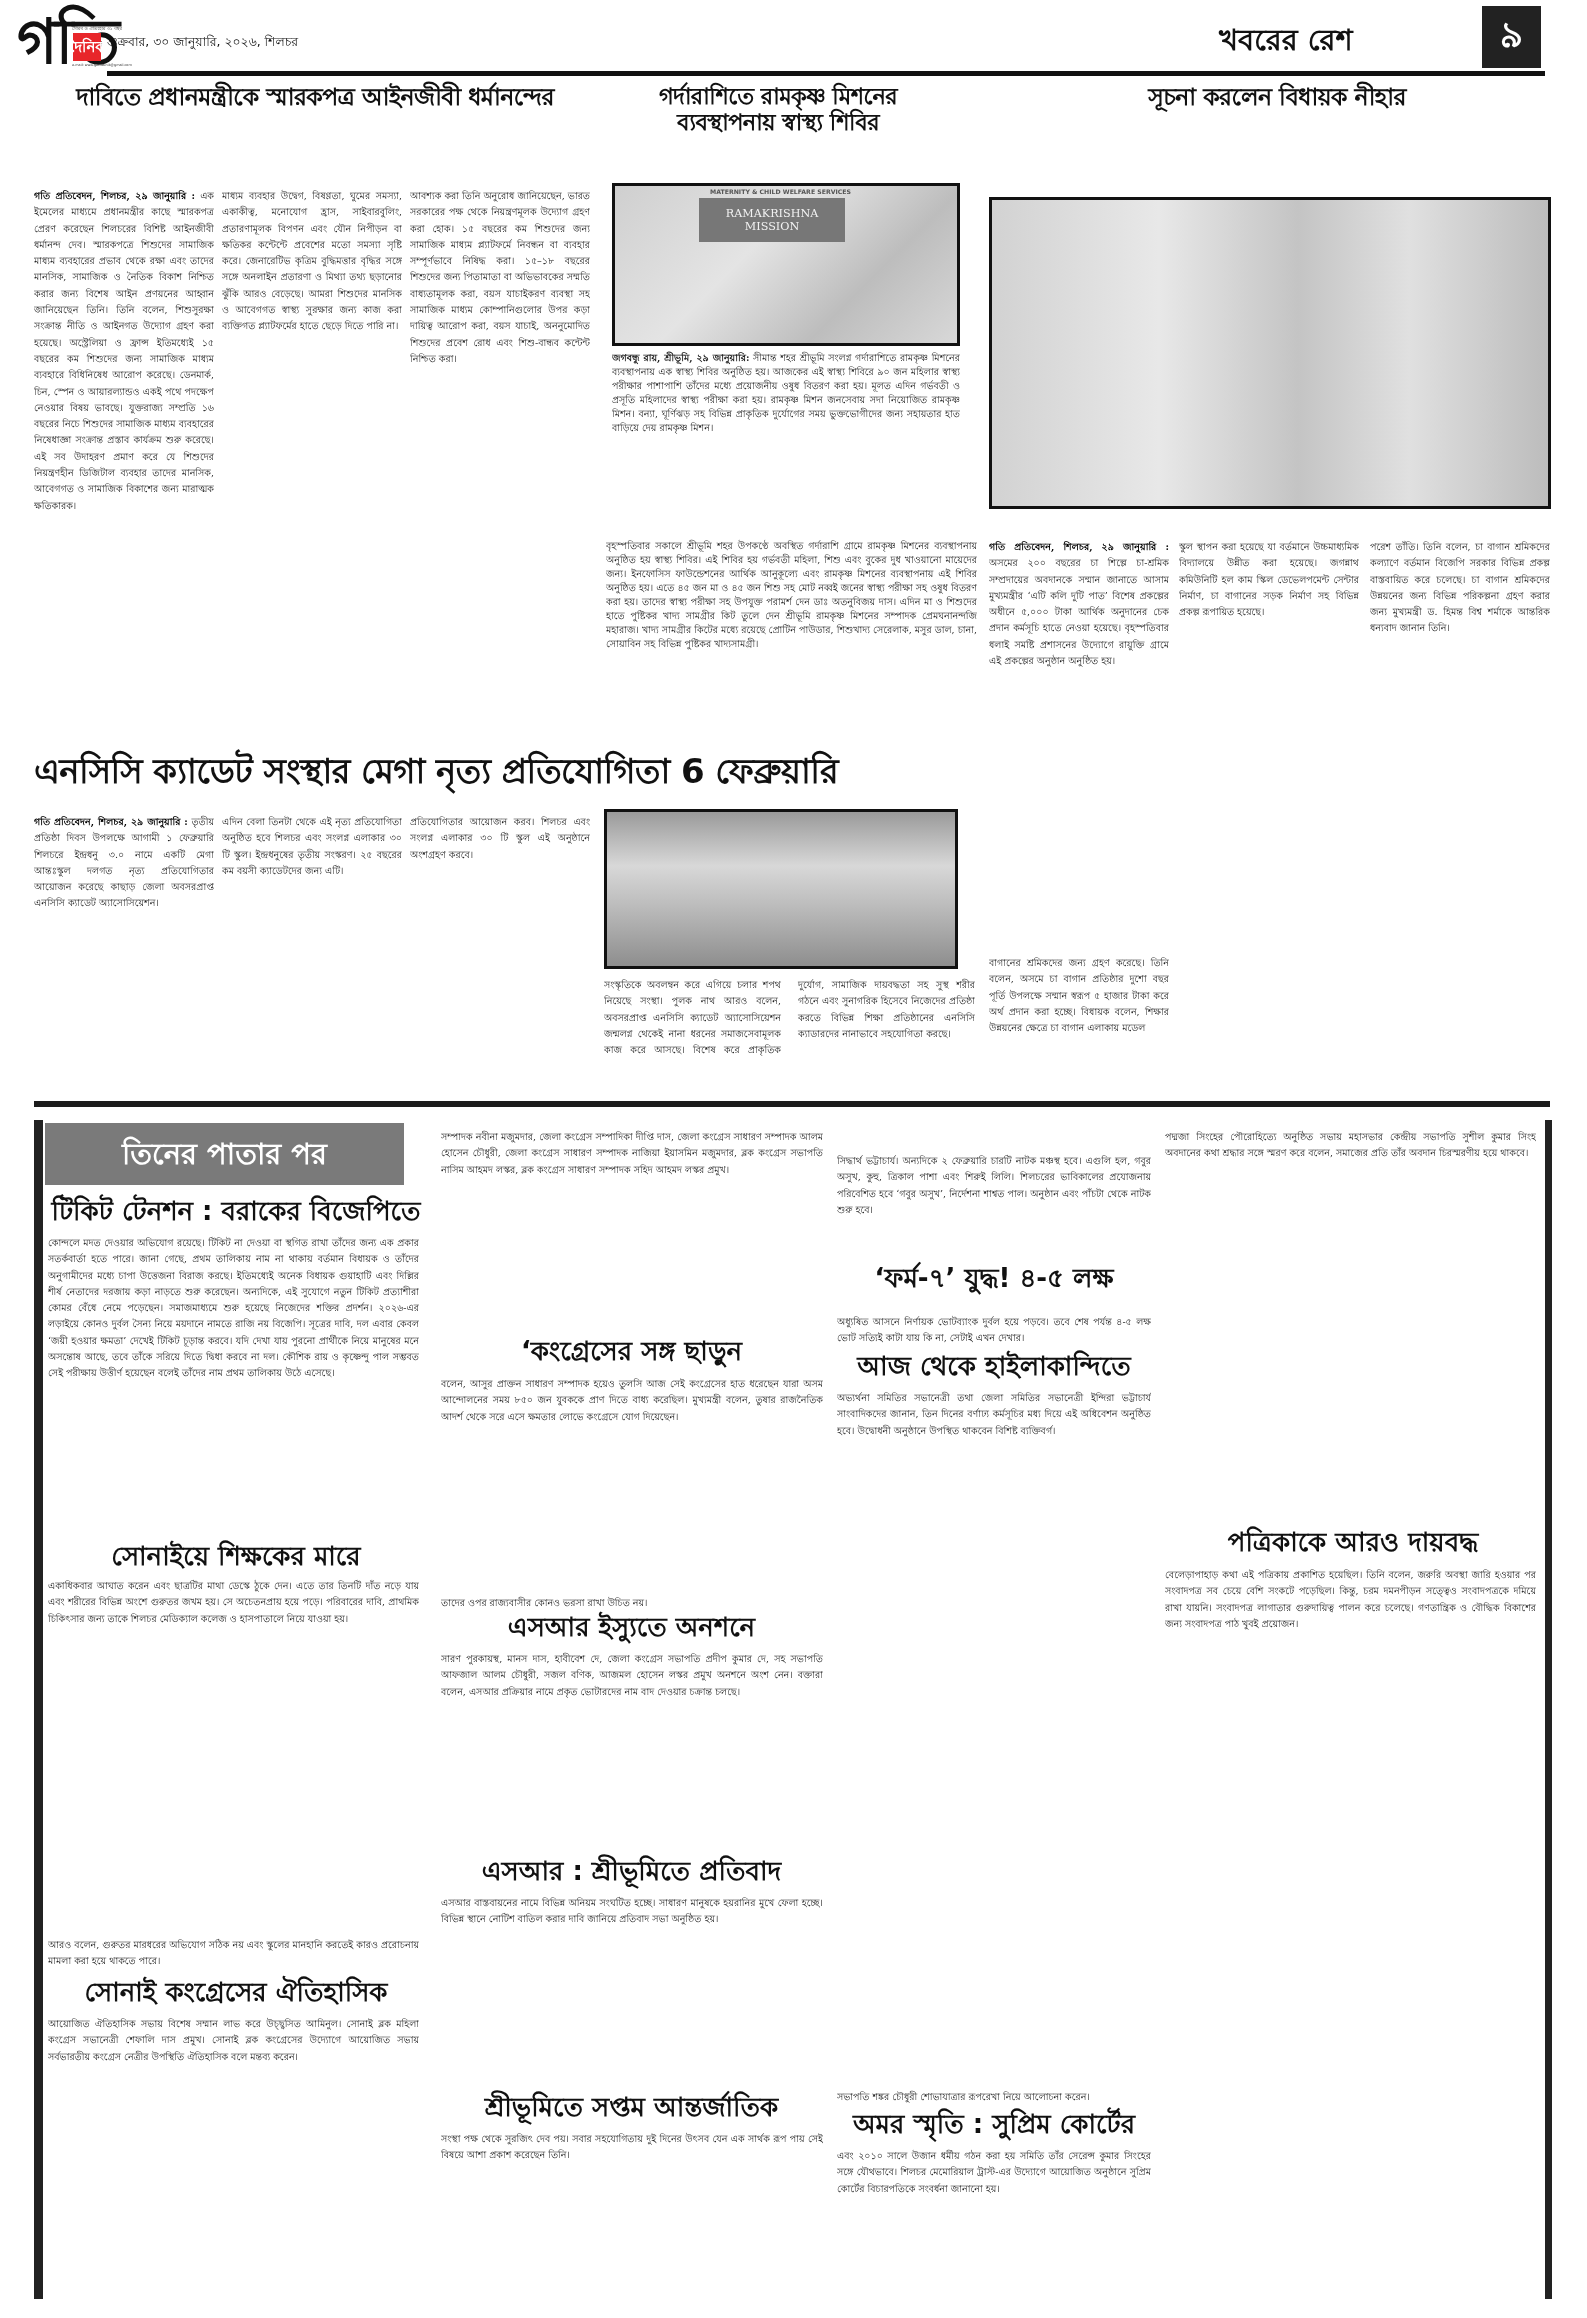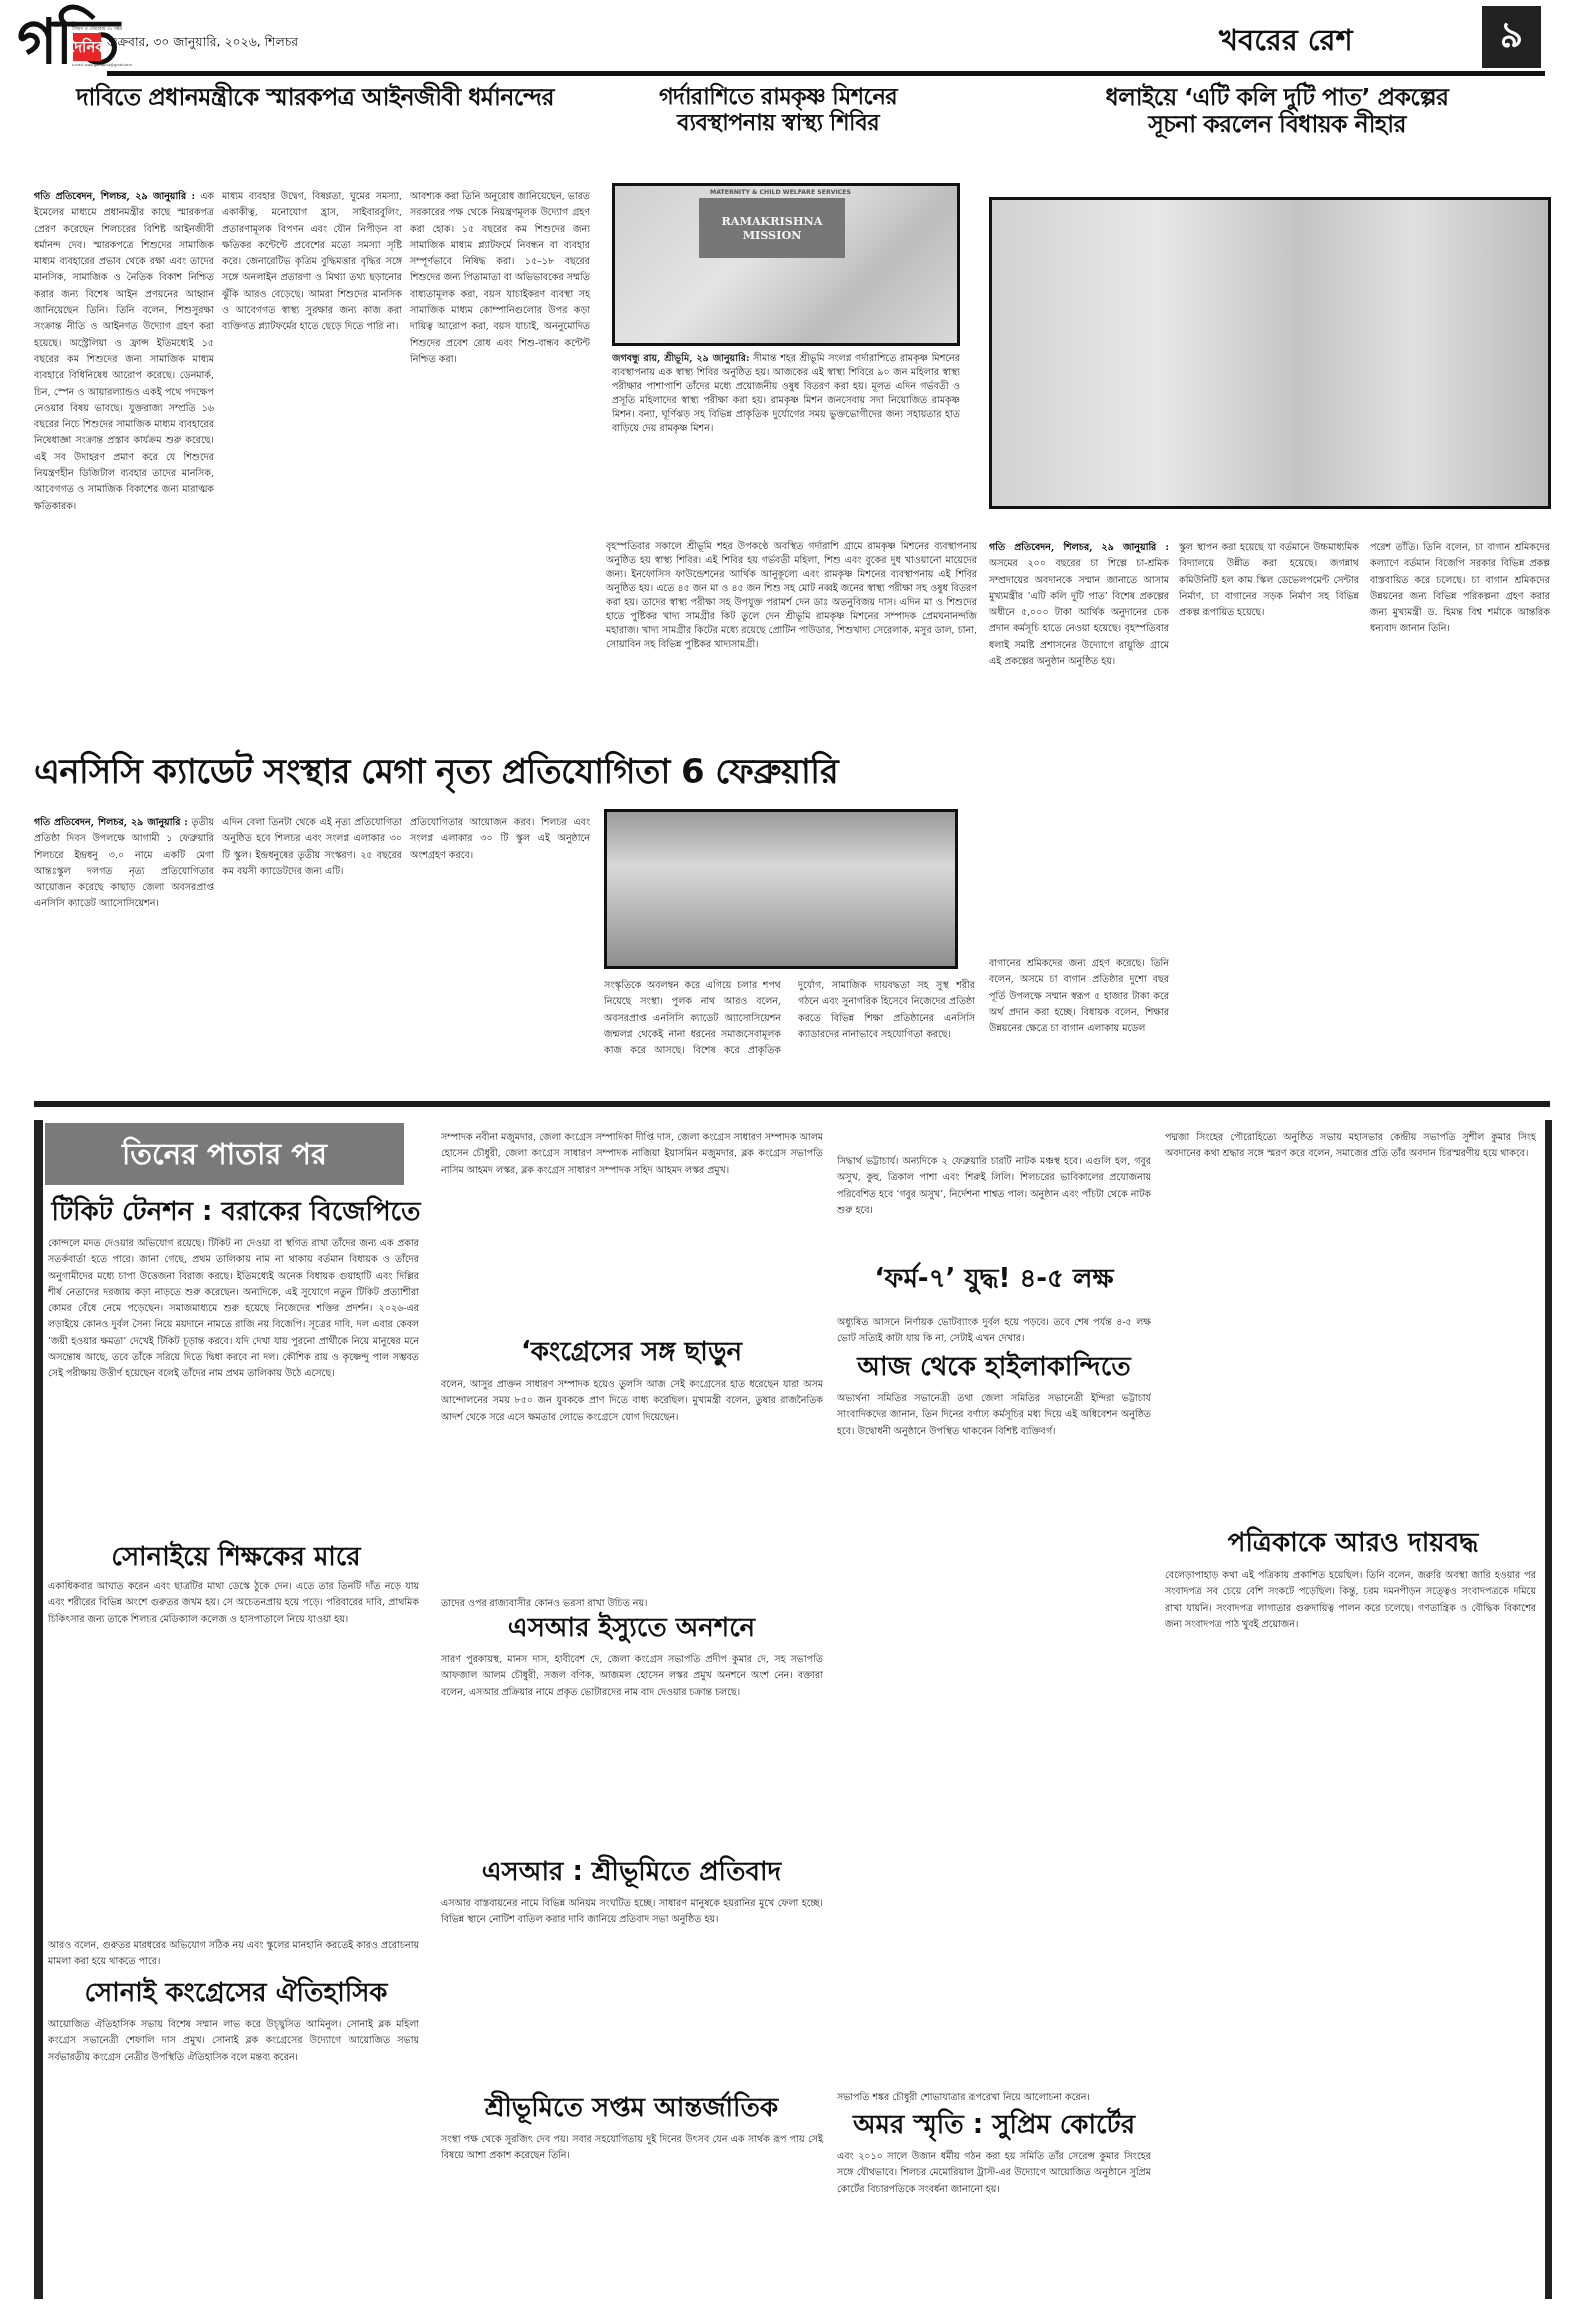--- a/index.html
+++ b/index.html
@@ -12,21 +12,21 @@
   .logo-email { left: 72px; top: 63px; font-size: 3.4px; color: #333; font-family: "DejaVu Sans", sans-serif; white-space:nowrap; }
   .dateline { left: 107px; top: 33px; font-size: 12.4px; font-family: "DejaVu Sans", sans-serif; color:#111; }
   .section-name { left: 1219px; top: 17px; font-size: 29px; font-weight: bold; font-family: "DejaVu Sans", sans-serif; }
   .page-num { left: 1482px; top: 5.6px; width: 59px; height: 62px; background: #222; color: #fff; font-size: 36px; font-weight: bold; font-family: "DejaVu Sans", sans-serif; display:flex; align-items:center; justify-content:center; }
   .mast-rule { left: 107px; top: 71px; width: 1438px; height: 4.5px; background: #111; }
 
   .headline { font-family: "DejaVu Sans", sans-serif; font-weight: bold; color: #111; line-height: 1.15; text-align: center; letter-spacing: -0.6px; }
   .body-col { font-size: 9.5px; line-height: 16.3px; text-align: justify; color: #222; overflow: hidden; }
   .body-col b { font-weight: bold; color:#000; }
   .photo { background: linear-gradient(135deg, #cfcfcf 0%, #e4e4e4 40%, #bdbdbd 70%, #d8d8d8 100%); border: 3.4px solid #111; overflow: hidden; }
-  .photo-banner { background: #8a8a8a; color:#f2f2f2; font-family:"DejaVu Serif", serif; font-weight:bold; font-size: 17px; text-align:center; padding:16px; position:absolute; }
+  .photo-banner { background: #8a8a8a; color:#f2f2f2; font-family:"DejaVu Serif", serif; font-weight:normal; font-size: 17px; text-align:center; padding:9px; position:absolute; }
   .caption { font-size: 9.5px; line-height: 14px; text-align: justify; color:#222; }
   .hrule-thick { background: #1c1c1c; height: 5.6px; }
   .grey-banner { background: #7a7a7a; color: #fff; font-family: "DejaVu Sans", sans-serif; font-weight: bold; font-size: 29px; text-align: center; line-height: 62px; }
   .sub-head { font-family: "DejaVu Sans", sans-serif; font-weight:bold; font-size: 26px; text-align:center; color:#111; line-height: 1.2; }
   .fig-placeholder { position:absolute; color:#555; font-size:7.9px; font-family:"DejaVu Sans", sans-serif; }
 </style>
 </head>
 <body>
 
 <div class="abs logo-gati">গতি</div>
@@ -62,21 +62,20 @@
 </div>
 <div class="abs caption" style="left:612px;top:351px;width:348px;height:185px;overflow:hidden;">
   <b>জগবন্ধু রায়, শ্রীভূমি, ২৯ জানুয়ারি:</b>
   <span>সীমান্ত শহর শ্রীভূমি সংলগ্ন গর্দারাশিতে রামকৃষ্ণ মিশনের ব্যবস্থাপনায় এক স্বাস্থ্য শিবির অনুষ্ঠিত হয়। আজকের এই স্বাস্থ্য শিবিরে ৯০ জন মহিলার স্বাস্থ্য পরীক্ষার পাশাপাশি তাঁদের মধ্যে প্রয়োজনীয় ওষুধ বিতরণ করা হয়। মূলত এদিন গর্ভবতী ও প্রসূতি মহিলাদের স্বাস্থ্য পরীক্ষা করা হয়। রামকৃষ্ণ মিশন জনসেবায় সদা নিয়োজিত রামকৃষ্ণ মিশন। বন্যা, ঘূর্ণিঝড় সহ বিভিন্ন প্রাকৃতিক দুর্যোগের সময় ভুক্তভোগীদের জন্য সহায়তার হাত বাড়িয়ে দেয় রামকৃষ্ণ মিশন।</span>
 </div>
 <div class="abs caption" style="left:606px;top:539px;width:371px;height:191px;overflow:hidden;">
   <span>বৃহস্পতিবার সকালে শ্রীভূমি শহর উপকণ্ঠে অবস্থিত গর্দারাশি গ্রামে রামকৃষ্ণ মিশনের ব্যবস্থাপনায় অনুষ্ঠিত হয় স্বাস্থ্য শিবির। এই শিবির হয় গর্ভবতী মহিলা, শিশু এবং বুকের দুধ খাওয়ানো মায়েদের জন্য। ইনফোসিস ফাউন্ডেশনের আর্থিক আনুকূল্যে এবং রামকৃষ্ণ মিশনের ব্যবস্থাপনায় এই শিবির অনুষ্ঠিত হয়। এতে ৪৫ জন মা ও ৪৫ জন শিশু সহ মোট নব্বই জনের স্বাস্থ্য পরীক্ষা সহ ওষুধ বিতরণ করা হয়। তাদের স্বাস্থ্য পরীক্ষা সহ উপযুক্ত পরামর্শ দেন ডাঃ অতনুবিজয় দাস। এদিন মা ও শিশুদের হাতে পুষ্টিকর খাদ্য সামগ্রীর কিট তুলে দেন শ্রীভূমি রামকৃষ্ণ মিশনের সম্পাদক প্রেমঘনানন্দজি মহারাজ। খাদ্য সামগ্রীর কিটের মধ্যে রয়েছে প্রোটিন পাউডার, শিশুখাদ্য সেরেলাক, মসুর ডাল, চানা, সোয়াবিন সহ বিভিন্ন পুষ্টিকর খাদ্যসামগ্রী।</span>
 </div>
 
 <div class="abs headline" style="left:988px;top:84px;width:578px;font-size:23.6px;">
-  <div>ধলাইয়ে ‘এটি কলি দুটি পাত’ প্রকল্পের</div>
   <div>সূচনা করলেন বিধায়ক নীহার</div>
 </div>
 <div class="abs photo" style="left:989px;top:197px;width:562px;height:312px;background:linear-gradient(90deg,#d2d2d2,#e8e8e8 30%,#c4c4c4 55%,#e0e0e0 75%,#bcbcbc);"></div>
 <div class="abs body-col" style="left:989px;top:539px;width:180px;height:539px;">
   <b>গতি প্রতিবেদন, শিলচর, ২৯ জানুয়ারি :</b>
   <span>অসমের ২০০ বছরের চা শিল্পে চা-শ্রমিক সম্প্রদায়ের অবদানকে সম্মান জানাতে আসাম মুখ্যমন্ত্রীর ‘এটি কলি দুটি পাত’ বিশেষ প্রকল্পের অধীনে ৫,০০০ টাকা আর্থিক অনুদানের চেক প্রদান কর্মসূচি হাতে নেওয়া হয়েছে। বৃহস্পতিবার ধলাই সমষ্টি প্রশাসনের উদ্যোগে রায়ুক্তি গ্রামে এই প্রকল্পের অনুষ্ঠান অনুষ্ঠিত হয়।</span>
 </div>
 <div class="abs body-col" style="left:1179px;top:539px;width:180px;height:371px;">
   <span>স্কুল স্থাপন করা হয়েছে যা বর্তমানে উচ্চমাধ্যমিক বিদ্যালয়ে উন্নীত করা হয়েছে। জগন্নাথ কমিউনিটি হল কাম স্কিল ডেভেলপমেন্ট সেন্টার নির্মাণ, চা বাগানের সড়ক নির্মাণ সহ বিভিন্ন প্রকল্প রূপায়িত হয়েছে।</span>
 </div>

